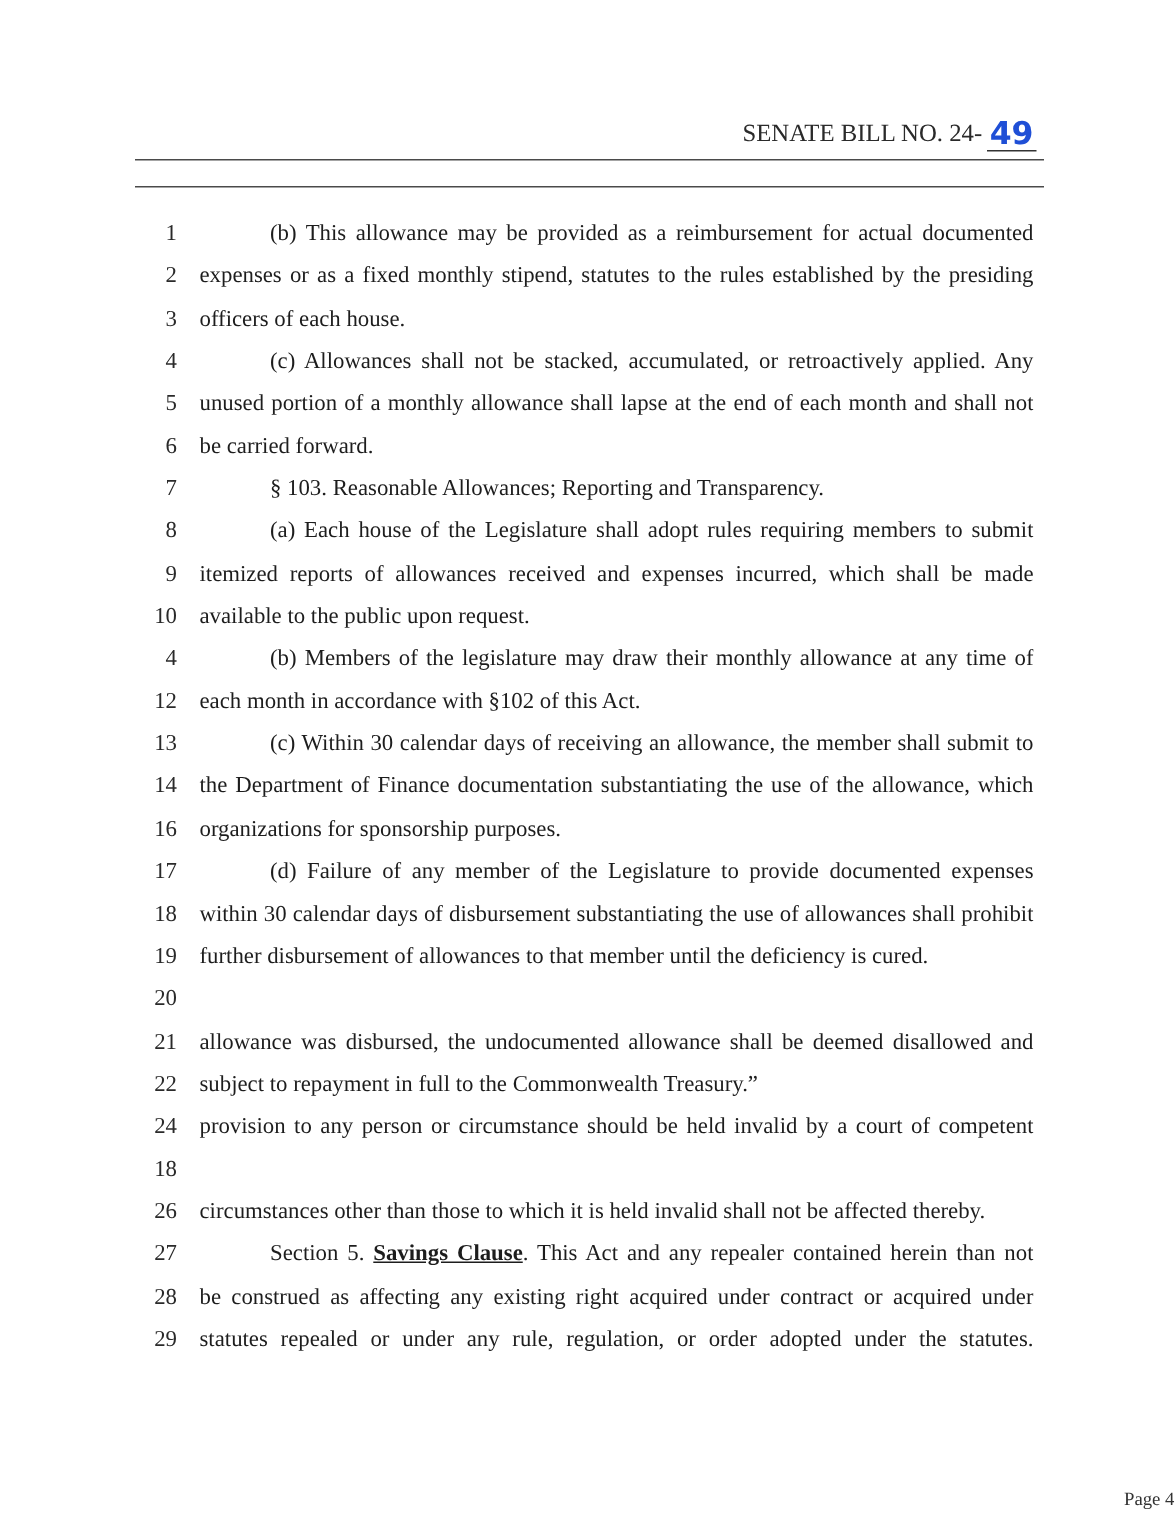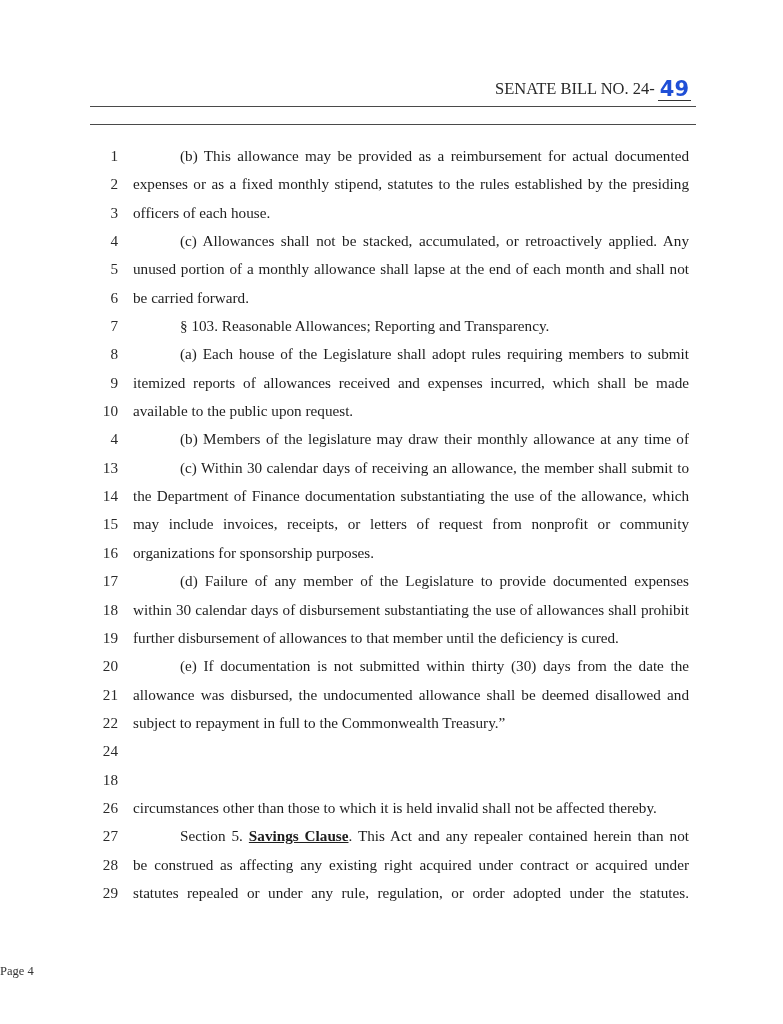--- a/index.html
+++ b/index.html
@@ -28,21 +28,21 @@
     }
     .line .txt {
       position: absolute; left: 133px; width: 556px; white-space: nowrap; overflow: hidden;
       text-align: justify; text-align-last: justify;
     }
     .line .txt.indent { left: 180px; width: 509px; }
     .line .txt.last { text-align-last: left; }
     .bold { font-weight: normal; }
     .u { text-decoration: underline; font-weight: bold; }
     .footer {
-      position: absolute; top: 964px; left: 0; width: 783px; text-align: left; font-size: 12.5px; color: #333;
+      position: absolute; top: 992px; left: 0; width: 783px; text-align: right; font-size: 12.5px; color: #333;
     }
   </style>
 </head>
 <body>
 
 <div class="header">
   <span>SENATE BILL NO. 24-</span>
   <span class="handwritten">49</span>
 </div>
 <div class="rule r1"></div>
@@ -87,61 +87,61 @@
     </div>
   <div class="line">
       <span class="num">10</span>
       <span class="txt last">available to the public upon request.</span>
     </div>
   <div class="line">
       <span class="num">4</span>
       <span class="txt indent">(b) Members of the legislature may draw their monthly allowance at any time of</span>
     </div>
   <div class="line">
+      <span class="num">12</span>
+      <span class="txt last">each month in accordance with §102 of this Act.</span>
+    </div>
+  <div class="line">
       <span class="num">13</span>
       <span class="txt indent">(c) Within 30 calendar days of receiving an allowance, the member shall submit to</span>
     </div>
   <div class="line">
       <span class="num">14</span>
       <span class="txt">the Department of Finance documentation substantiating the use of the allowance, which</span>
-    </div>
-  <div class="line">
-      <span class="num">15</span>
-      <span class="txt">may include invoices, receipts, or letters of request from nonprofit or community</span>
     </div>
   <div class="line">
       <span class="num">16</span>
       <span class="txt last">organizations for sponsorship purposes.</span>
     </div>
   <div class="line">
       <span class="num">17</span>
       <span class="txt indent">(d) Failure of any member of the Legislature to provide documented expenses</span>
     </div>
   <div class="line">
       <span class="num">18</span>
       <span class="txt">within 30 calendar days of disbursement substantiating the use of allowances shall prohibit</span>
     </div>
   <div class="line">
       <span class="num">19</span>
       <span class="txt last">further disbursement of allowances to that member until the deficiency is cured.</span>
     </div>
   <div class="line">
       <span class="num">20</span>
-      <span class="txt indent">(e) If documentation is not submitted within thirty (30) days from the date the</span>
     </div>
   <div class="line">
       <span class="num">21</span>
       <span class="txt">allowance was disbursed, the undocumented allowance shall be deemed disallowed and</span>
     </div>
   <div class="line">
       <span class="num">22</span>
       <span class="txt last">subject to repayment in full to the Commonwealth Treasury.”</span>
     </div>
   <div class="line">
       <span class="num">24</span>
+      <span class="txt">provision to any person or circumstance should be held invalid by a court of competent</span>
     </div>
   <div class="line">
       <span class="num">18</span>
     </div>
   <div class="line">
       <span class="num">26</span>
       <span class="txt last">circumstances other than those to which it is held invalid shall not be affected thereby.</span>
     </div>
   <div class="line">
       <span class="num">27</span>

